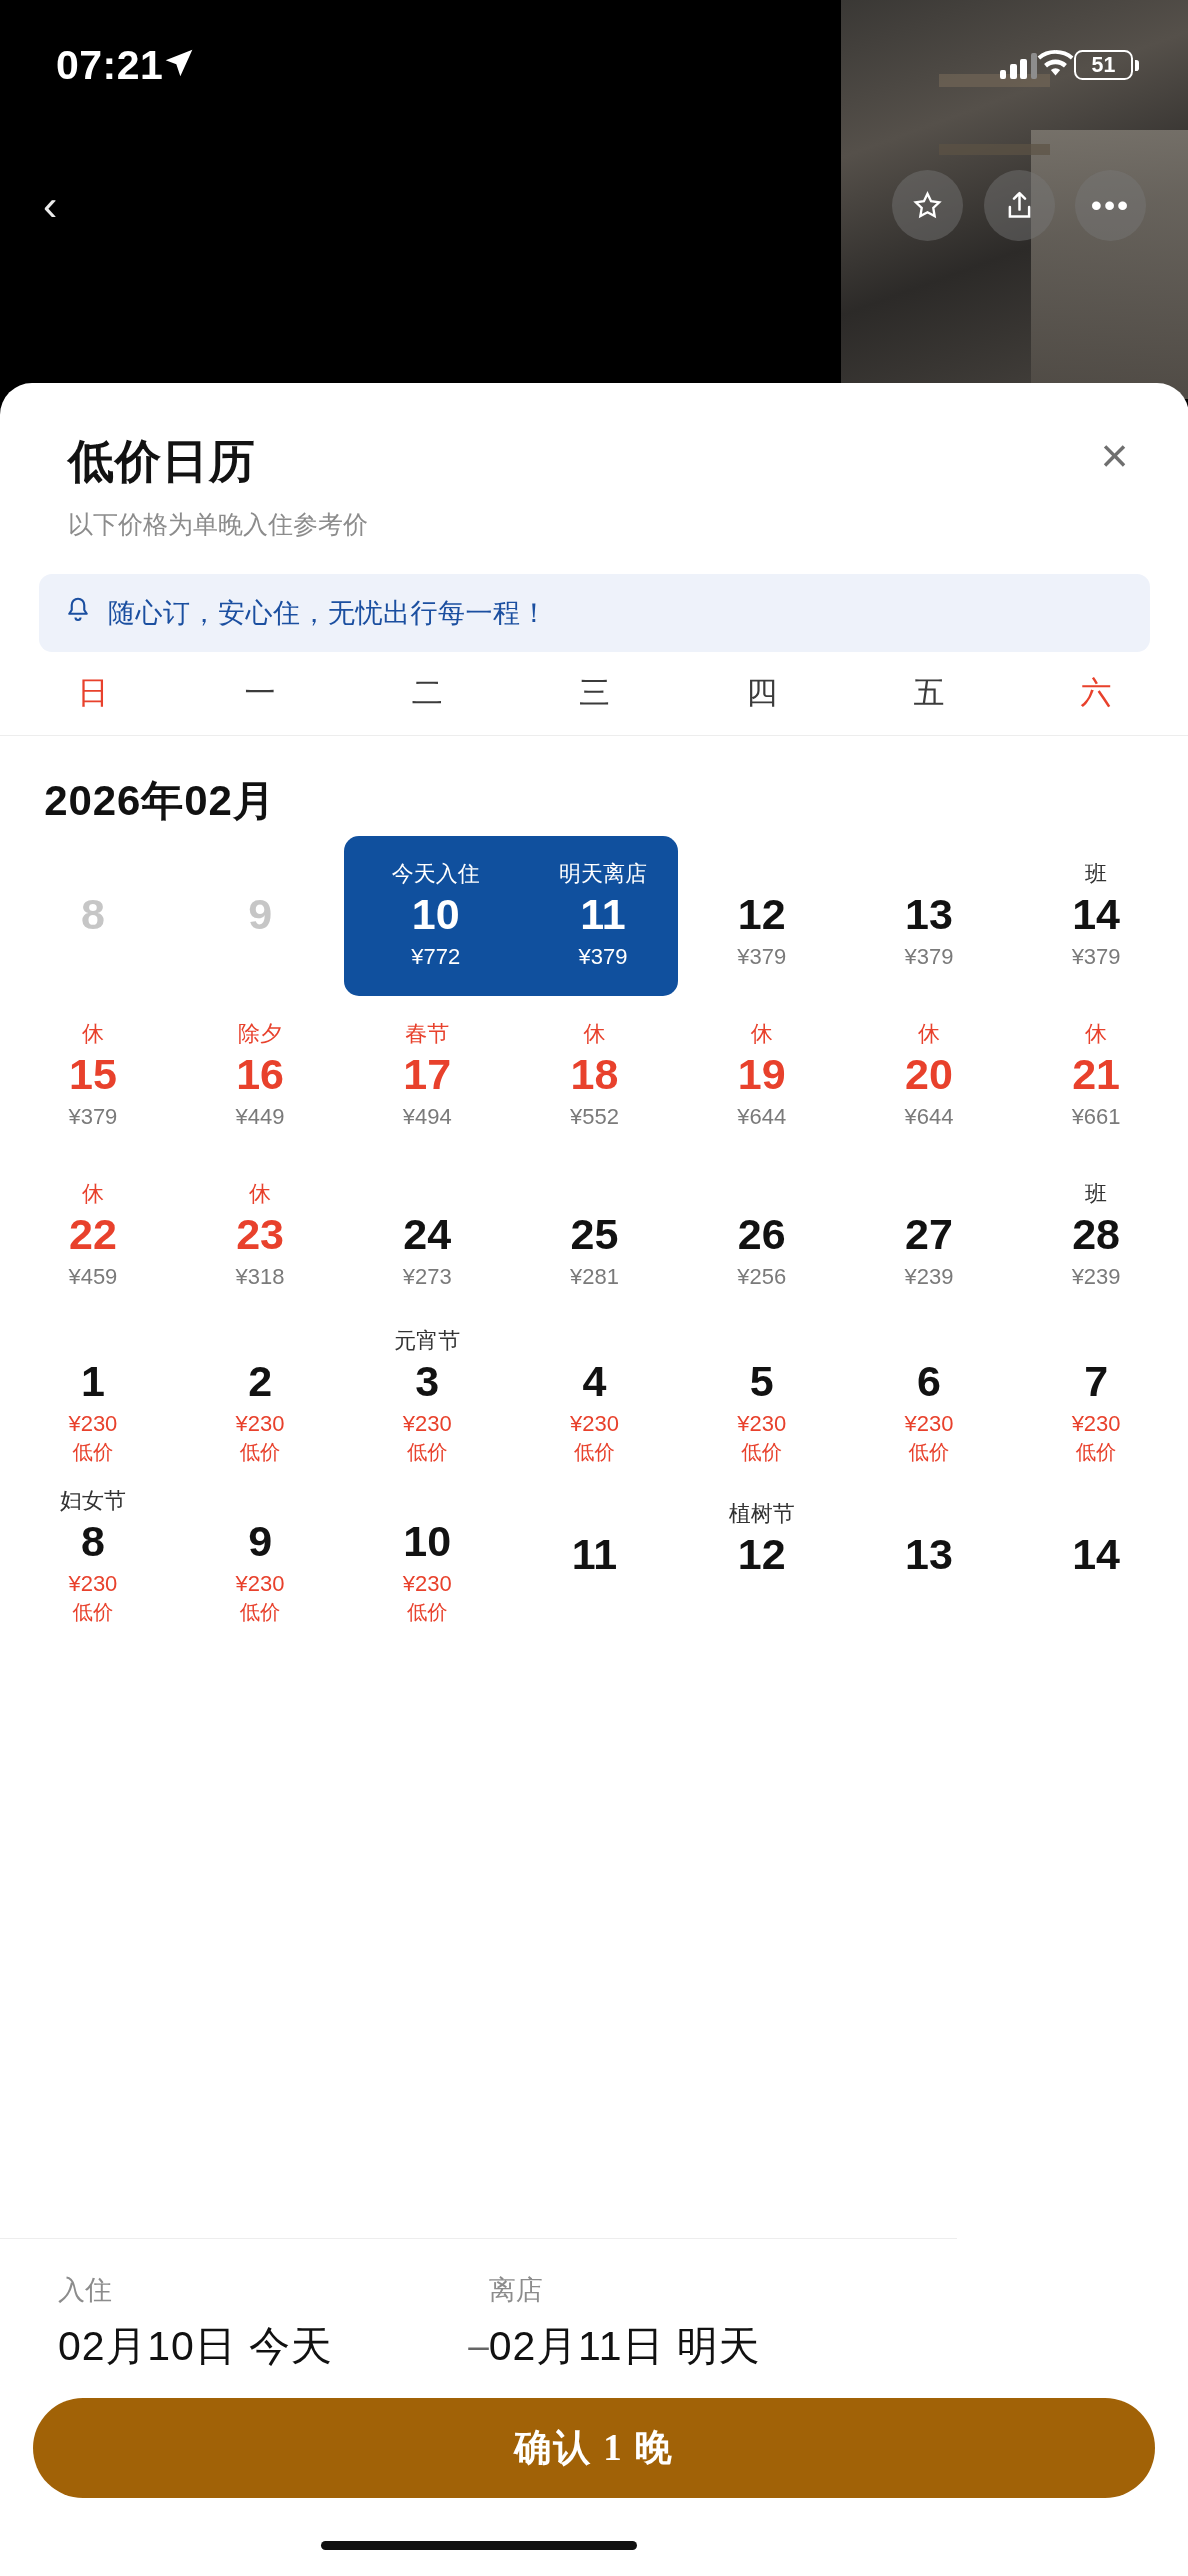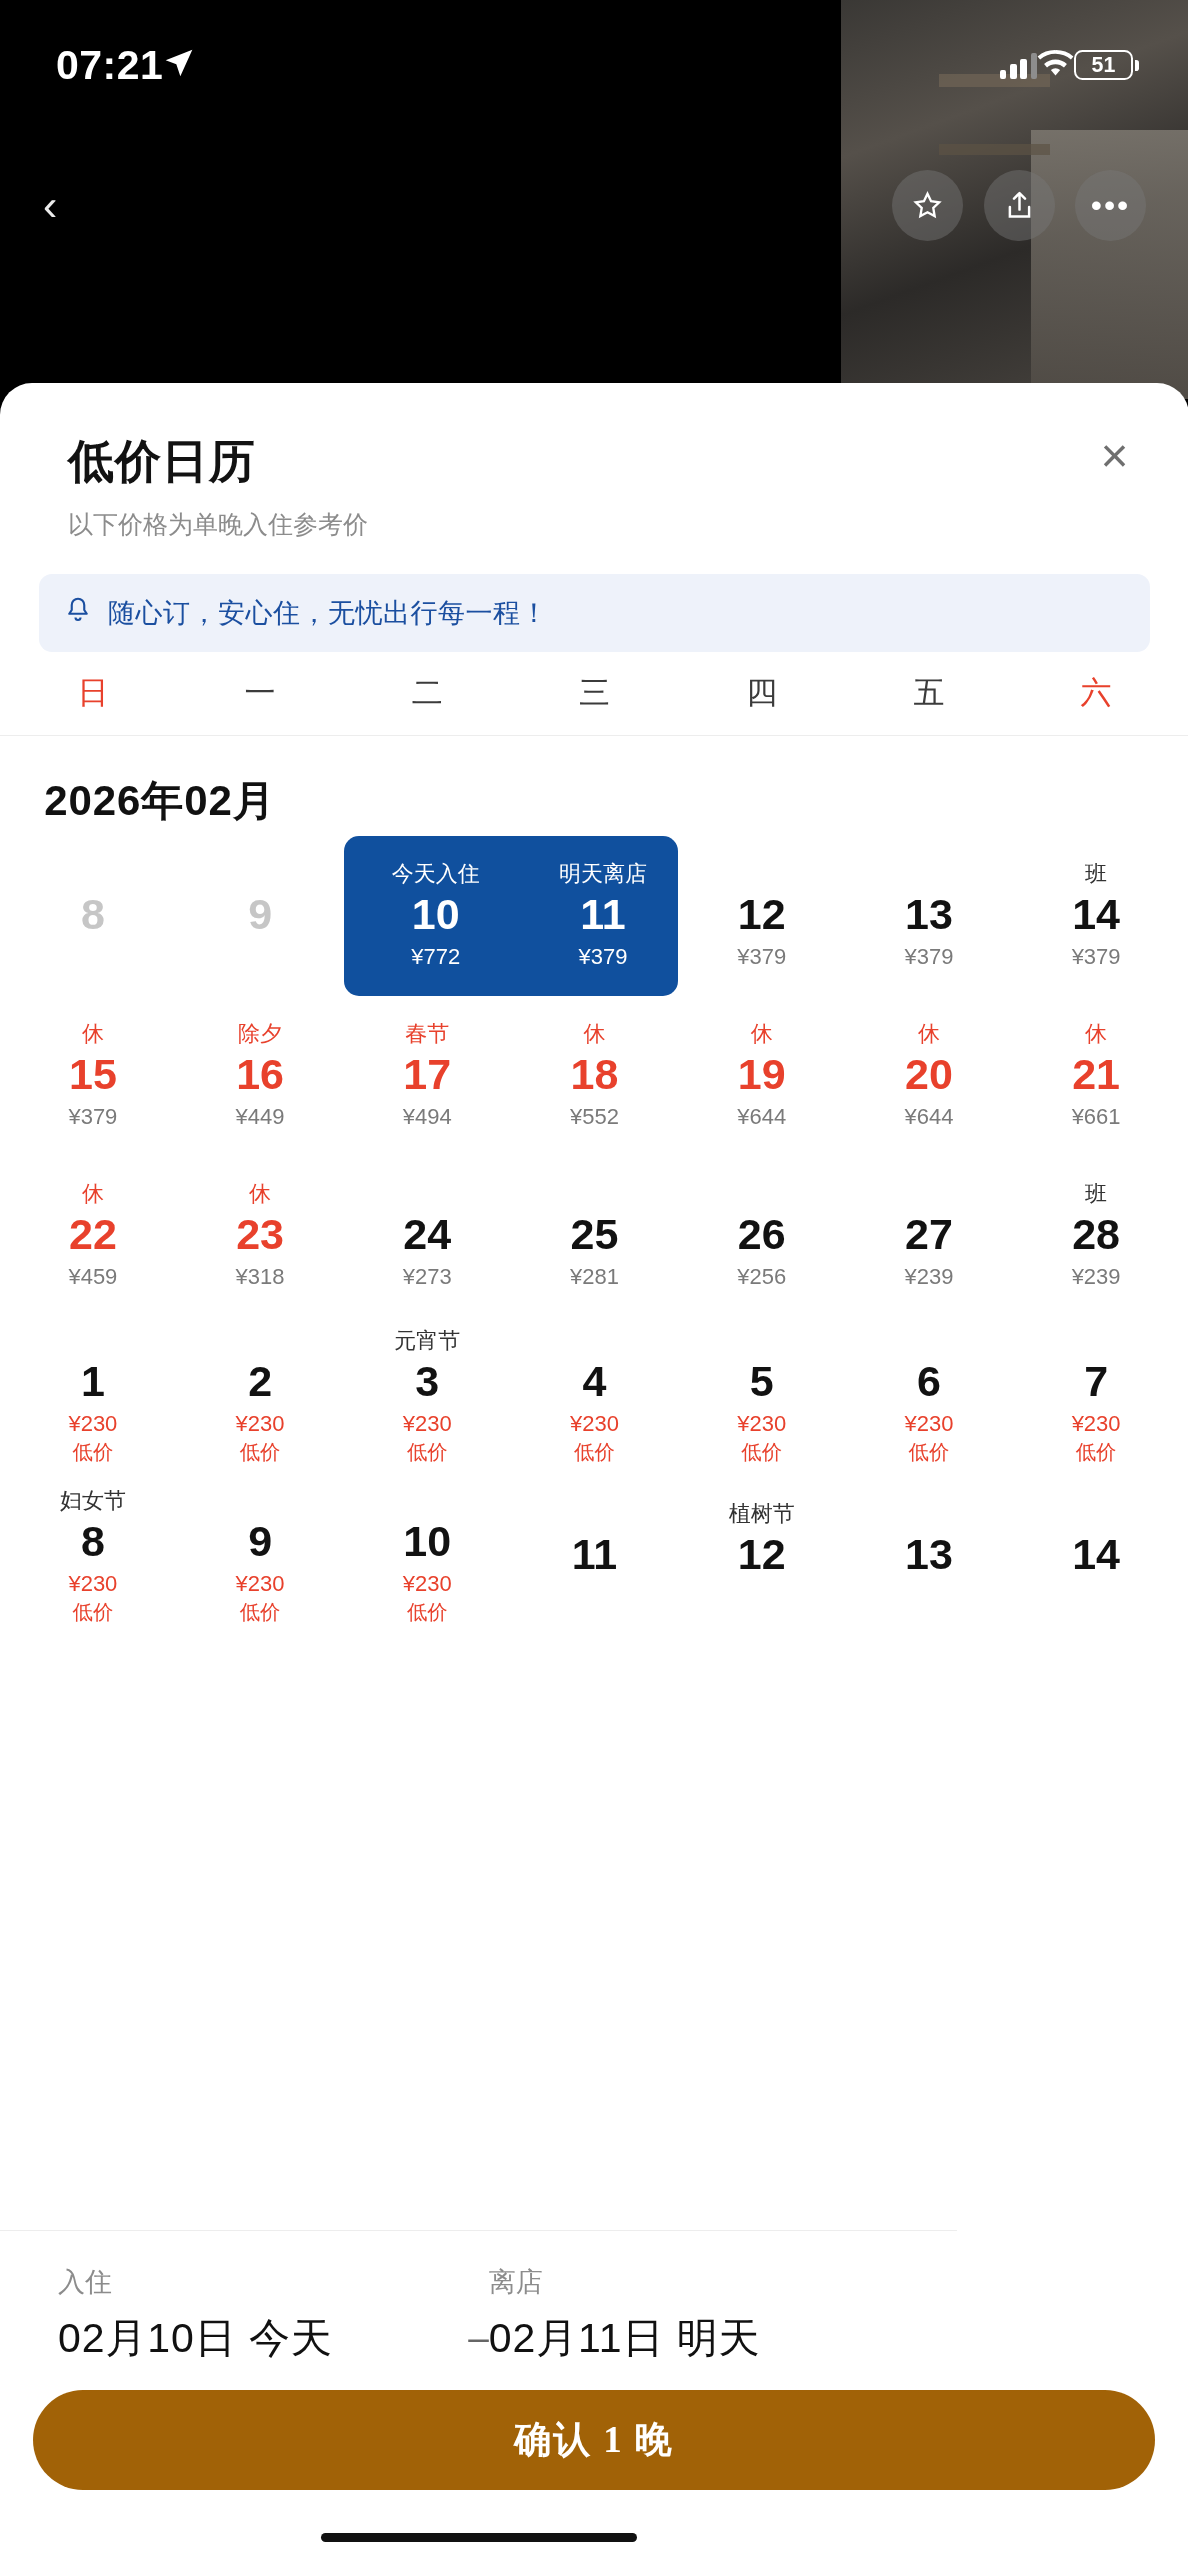--- a/index.html
+++ b/index.html
@@ -249,21 +249,21 @@
   }
   .day.sel.start { border-radius: 15px 0 0 15px; }
   .day.sel.end { border-radius: 0 15px 15px 0; }
   .day.sel .tag { color: #fff; font-size: 22px; }
   .day.sel .num { color: #fff; }
   .day.sel .price { color: #fff; }
 
   
   .footer {
     position: absolute;
-    left: 0; bottom: 12px;
+    left: 0; bottom: 4px;
     width: 957px;
     height: 334px;
     background: #fff;
     border-top: 1.9px solid #ededed;
   }
   .range {
     display: flex;
     align-items: flex-end;
     padding: 33px 58px 0 58px;
   }

